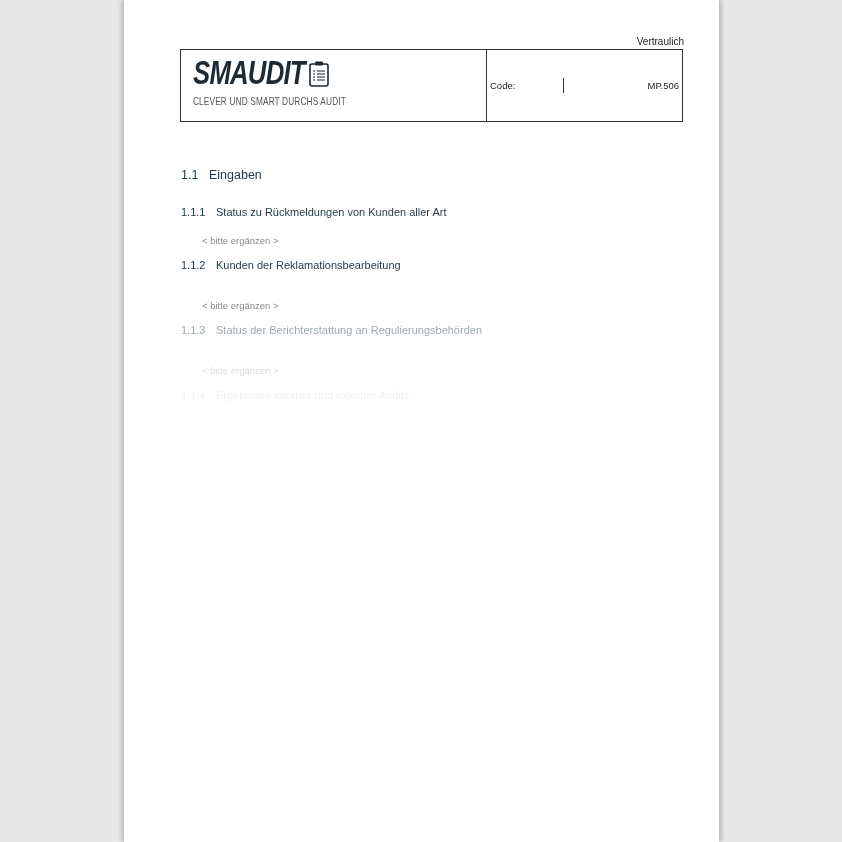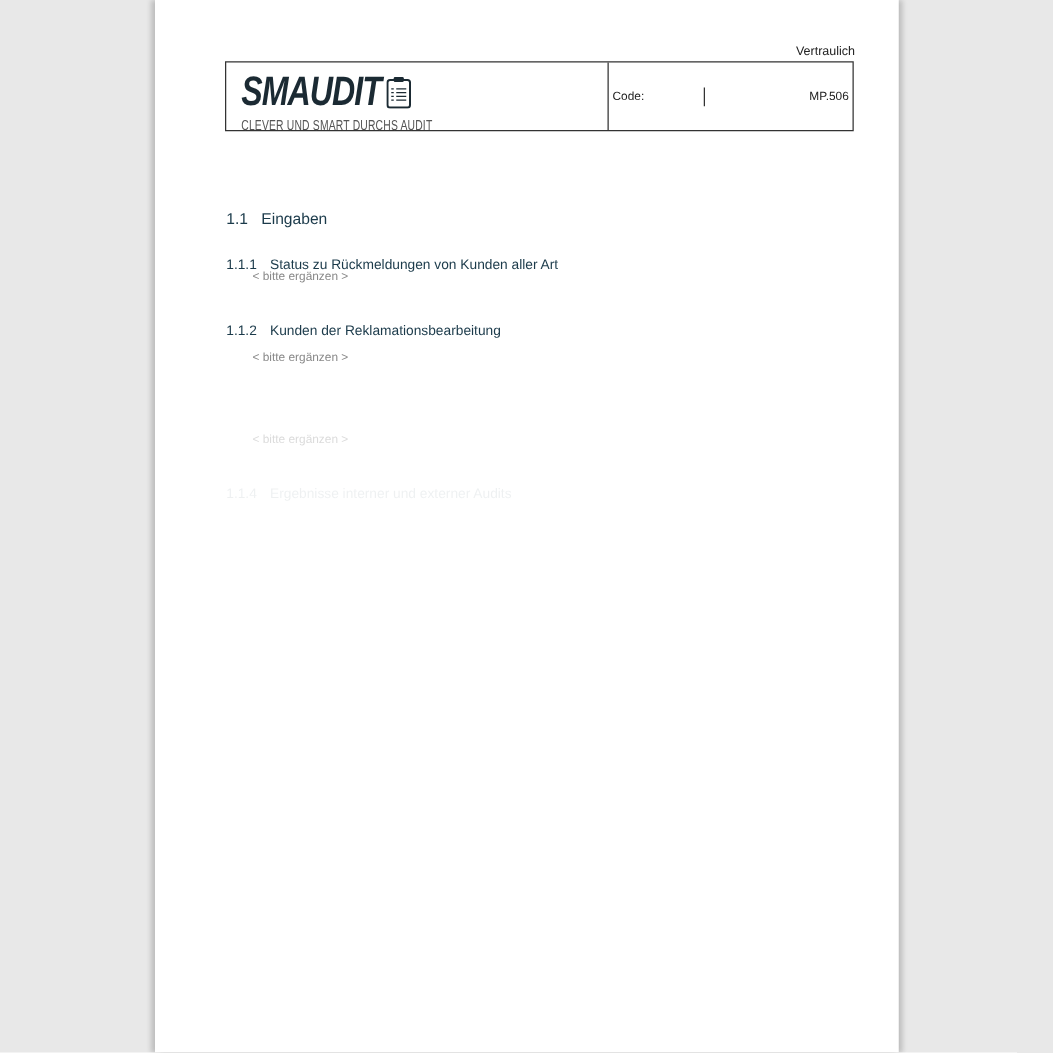--- a/index.html
+++ b/index.html
@@ -1,34 +1,34 @@
 <!DOCTYPE html>
 <html><head>
 <meta charset="utf-8">
 <style>
   html, body { margin:0; padding:0; }
   body { width:842px; height:842px; background:#e8e8e8; position:relative; overflow:hidden; font-family:"Liberation Sans", sans-serif; }
   .page { position:absolute; left:124px; top:0; width:595px; height:842px; background:#ffffff;
           box-shadow: -3px 0 4px rgba(0,0,0,0.18), 3px 0 4px rgba(0,0,0,0.18); }
   .confidential { position:absolute; right:35px; top:36px; font-size:10px; color:#222; }
-  .header-table { position:absolute; left:56px; top:49px; width:503px; height:56px; border:1px solid #333; box-sizing:border-box; display:flex; }
+  .header-table { position:absolute; left:56px; top:49px; width:503px; height:73px; border:1px solid #333; box-sizing:border-box; display:flex; }
   .logo-cell { width:305px; border-right:1px solid #333; position:relative; }
   .logo-word { position:absolute; left:12px; top:4px; font-family:"Liberation Sans", sans-serif; font-weight:bold; font-style:italic; font-size:33px; color:#1b2a33; letter-spacing:-1px; transform:scaleX(0.78); transform-origin:left; }
   .logo-icon { position:absolute; left:128px; top:11px; width:20px; height:26px; }
   .logo-tag { position:absolute; left:12px; top:45px; font-size:11.5px; color:#555; transform:scaleX(0.72); transform-origin:left; white-space:nowrap; letter-spacing:0.2px; }
   .meta { flex:1; display:flex; flex-direction:column; }
   .meta-row { flex:1; display:flex; border-bottom:1px solid #333; font-size:9.5px; color:#222;align-items:center; }
   .meta-row:last-child { border-bottom:none; }
   .meta-label { width:77px; border-right:1px solid #333; padding:2px 3px; box-sizing:border-box; }
   .meta-value { flex:1; text-align:right; padding:2px 3px; box-sizing:border-box; }
   .h2 { position:absolute; left:57px; font-size:12.5px; color:#1b3a4a; }
   .h3 { position:absolute; left:57px; font-size:11px; color:#1b3a4a; }
   .num2 { display:inline-block; width:28px; }
   .num3 { display:inline-block; width:35px; }
-  .ph { position:absolute; left:78px; font-size:9.5px; color:#888; }
+  .ph { position:absolute; left:78px; font-size:9.5px; color:#888;margin-top:19px; }
 </style>
 </head>
 <body>
 
 <div class="page">
   <div class="confidential">Vertraulich</div>
 
   <div class="header-table">
     <div class="logo-cell">
       <div class="logo-word">SMAUDIT</div>
@@ -61,18 +61,21 @@
   <div class="h3" style="top:194px;margin-top:12px;">
     <span class="num3">1.1.1</span><span>Status zu Rückmeldungen von Kunden aller Art</span>
   </div>
   <div class="ph" style="top:216px;">&lt; bitte ergänzen &gt;</div>
 
   <div class="h3" style="top:259px;">
     <span class="num3">1.1.2</span><span>Kunden der Reklamationsbearbeitung</span>
   </div>
   <div class="ph" style="top:281px;">&lt; bitte ergänzen &gt;</div>
 
+  <div class="h3" style="top:324px; opacity:0.45;">
+    <span class="num3">1.1.3</span><span>Status der Berichterstattung an Regulierungsbehörden</span>
+  </div>
   <div class="ph" style="top:346px; opacity:0.3;">&lt; bitte ergänzen &gt;</div>
 
   <div class="h3" style="top:389px; opacity:0.07;">
     <span class="num3">1.1.4</span><span>Ergebnisse interner und externer Audits</span>
   </div>
 </div>
 
 </body></html>

